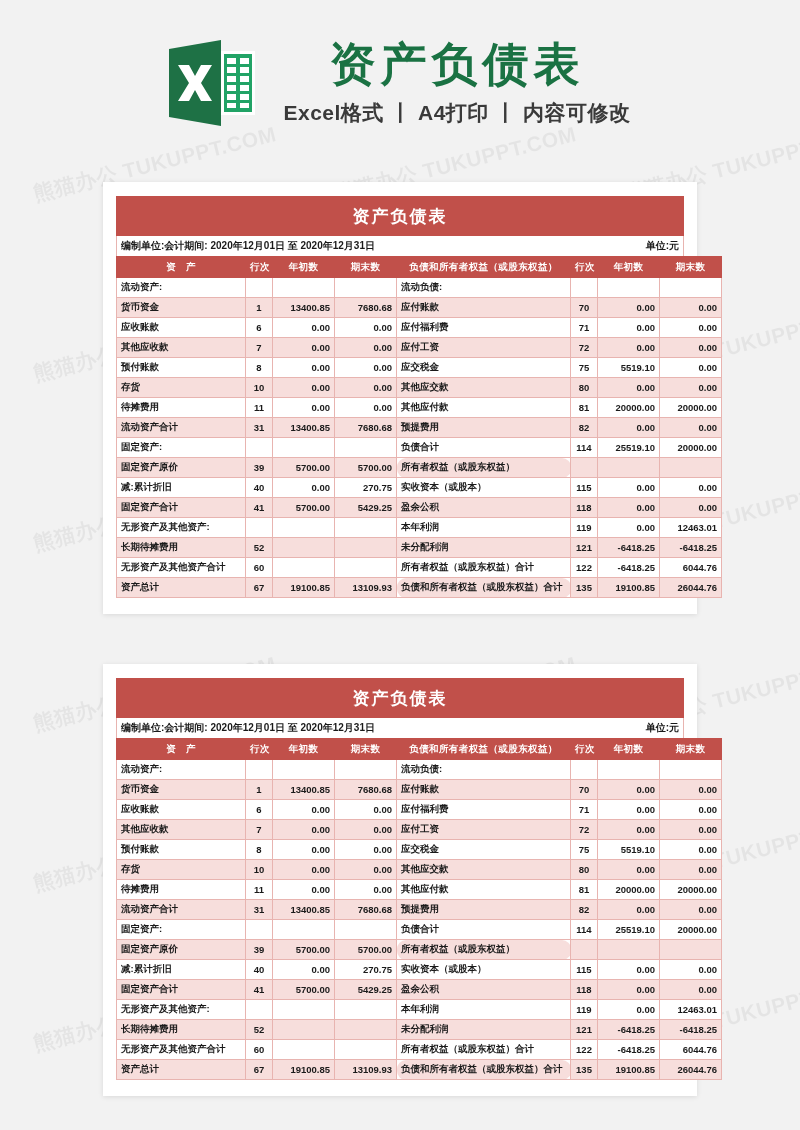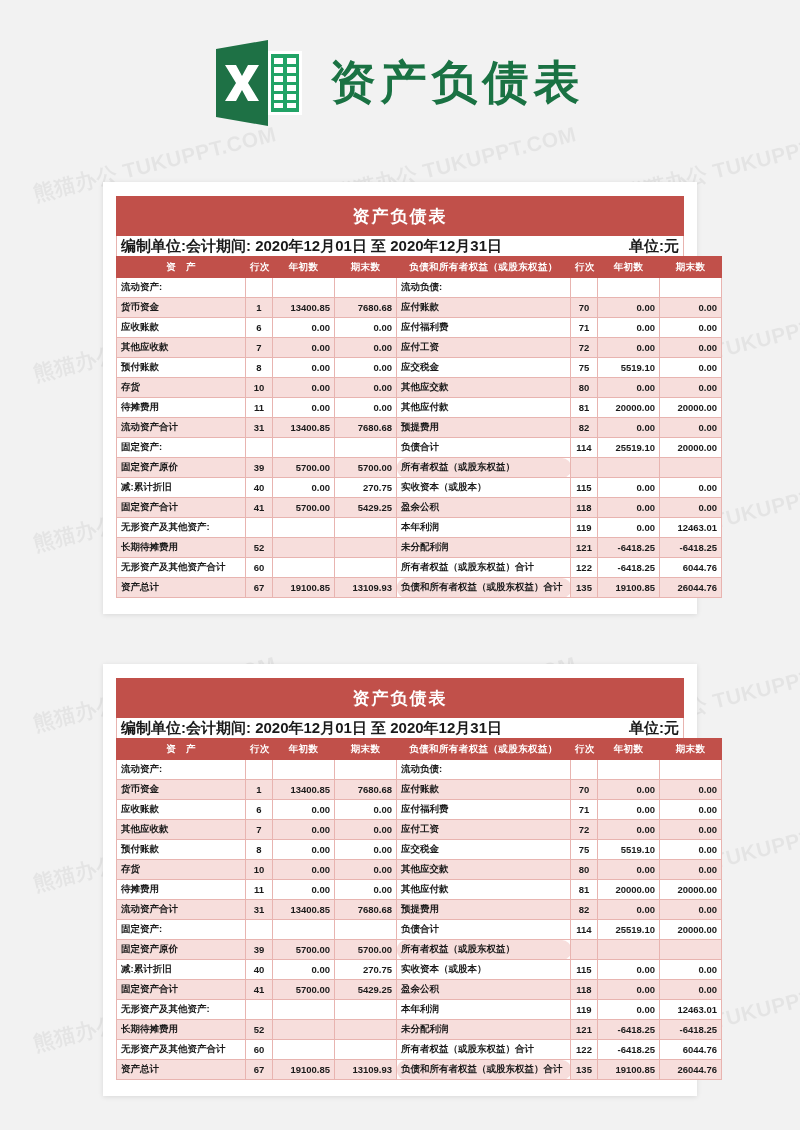--- a/index.html
+++ b/index.html
@@ -61,21 +61,21 @@
   .sheet-title {
     background:#c1504a; color:#ffffff;
     font-size:17px; font-weight:bold;
     text-align:center; letter-spacing:2px;
     padding:8px 0 8px 0;
     border:1px solid #c1504a;
     border-bottom:none;
   }
   .meta-row {
     display:flex; align-items:center;
-    font-size:15px; color:#1a1a1a; font-weight:bold;
+    font-size:10px; color:#1a1a1a; font-weight:bold;
     border:1px solid #e8b4b0; border-top:none; border-bottom:none;
     height:20px;
     padding:0 4px;
     background:#ffffff;
   }
   .meta-left { flex:0 0 auto; }
   .meta-center { flex:1 1 auto; }
   .meta-right { flex:0 0 auto; }
 
   table.bs { border-collapse:collapse; width:100%; table-layout:fixed; }
@@ -156,20 +156,21 @@
         <rect x="58" y="57" width="9" height="6"></rect>
         <rect x="71" y="57" width="9" height="6"></rect>
         <rect x="58" y="66" width="9" height="5"></rect>
         <rect x="71" y="66" width="9" height="5"></rect>
       </g>
       <path d="M9 28 L20 28 L26 39 L32 28 L43 28 L32 46 L43 64 L32 64 L26 53 L20 64 L9 64 L20 46 Z" fill="#ffffff"></path>
     </svg>
   </div>
   <div class="banner-text">
     <div class="banner-title">资产负债表</div>
+    <div class="banner-sub">Excel格式 丨 A4打印 丨 内容可修改</div>
   </div>
 </div>
 
 <div class="card">
   <div class="sheet">
     <div class="sheet-title">资产负债表</div>
     <div class="meta-row">
       <span class="meta-left">编制单位:</span>
       <span class="meta-center">会计期间:  2020年12月01日 至 2020年12月31日</span>
       <span class="meta-right">单位:元</span>

